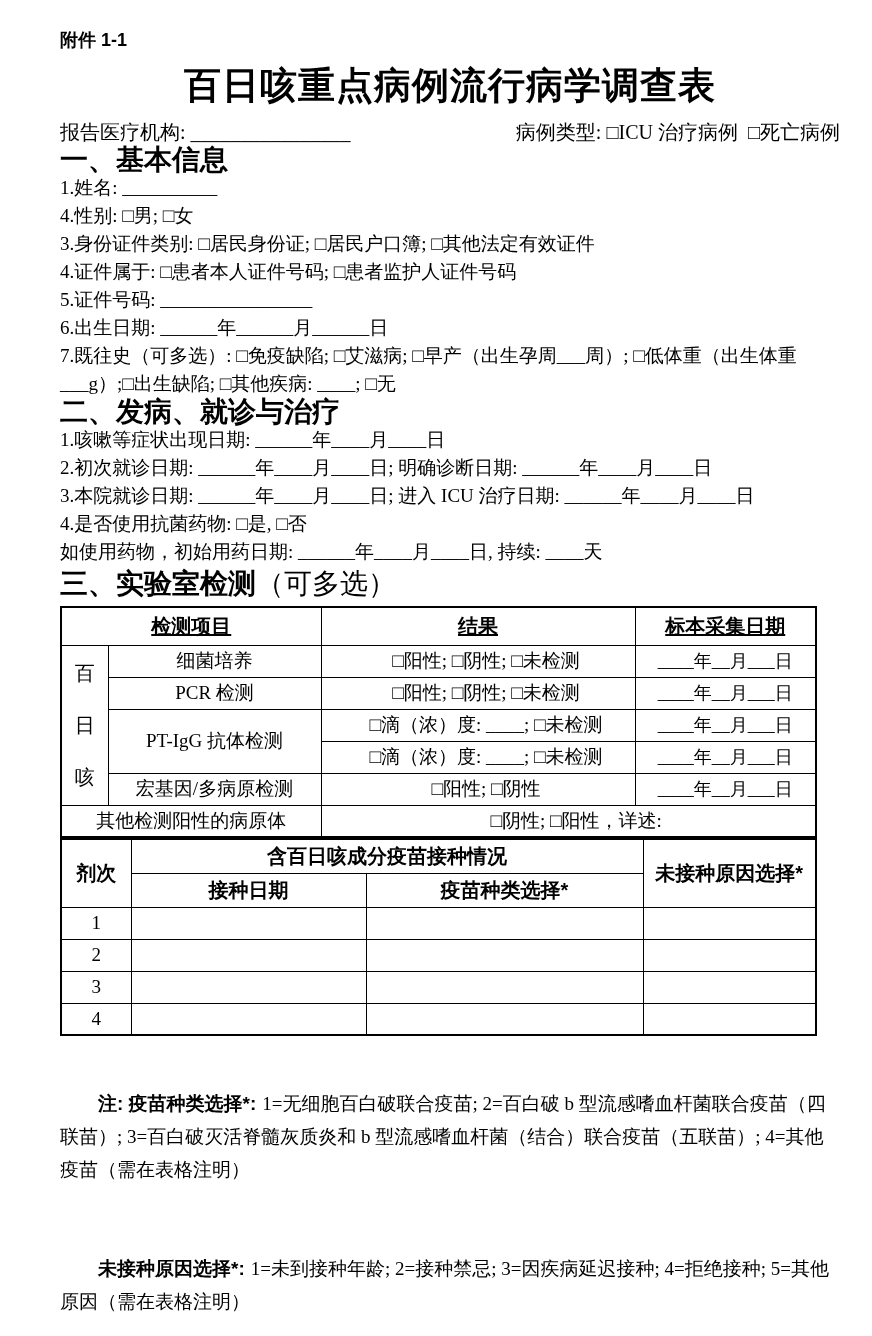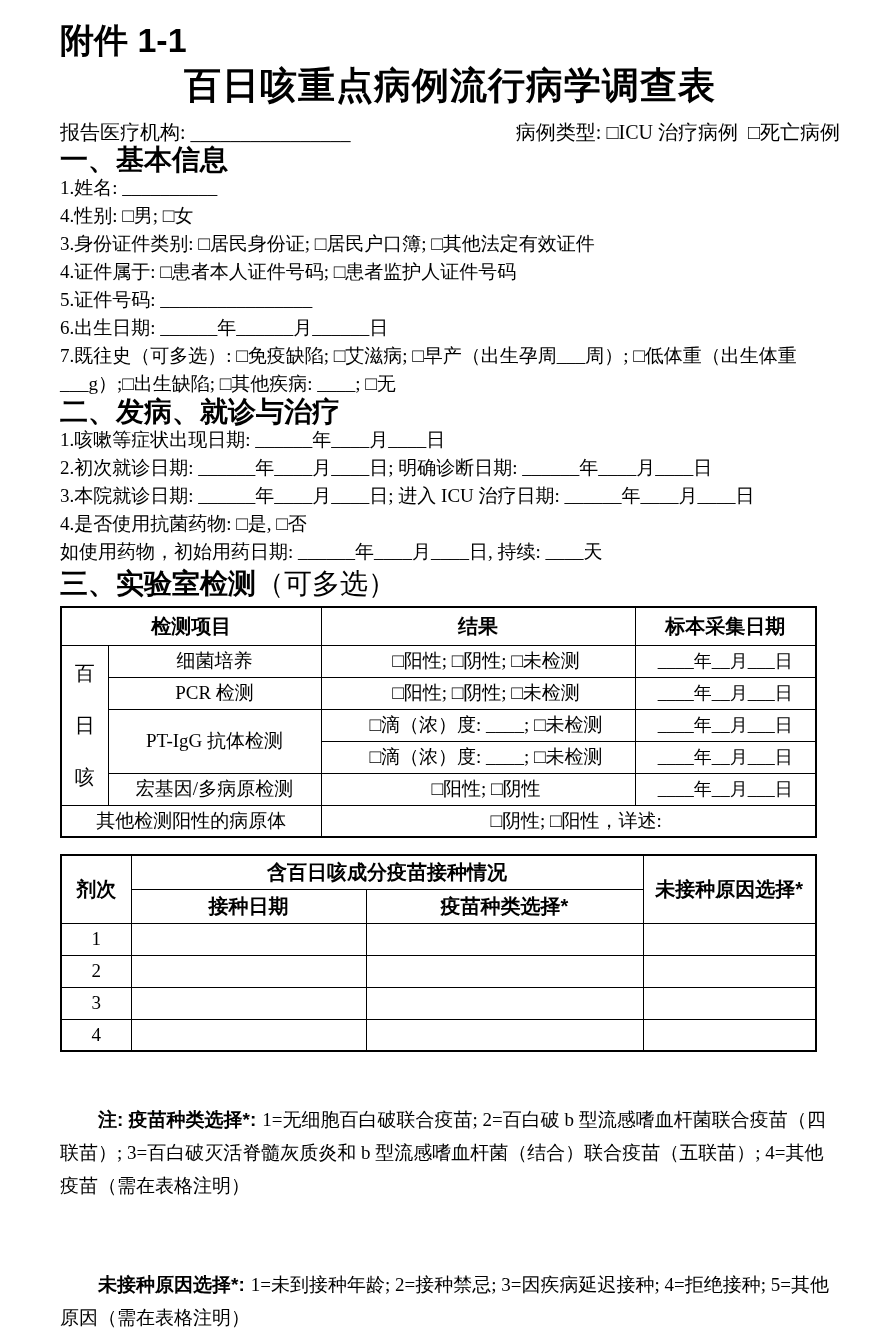--- a/index.html
+++ b/index.html
@@ -7,21 +7,21 @@
   body {
     width: 872px; height: 1336px;
     background: #ffffff; color: #000000;
     font-family: "Liberation Serif", "DejaVu Serif", serif;
     overflow: hidden;
   }
   .page { width: 872px; height: 1336px; padding: 24px 32px 0 60px; }
   .content { width: 780px; }
 
   .attachment {
-    font-size: 34px; font-weight: bold; line-height: 32px;
+    font-size: 18px; font-weight: bold; line-height: 32px;
     font-family: "Liberation Sans", "DejaVu Sans", sans-serif;
   }
   .title {
     text-align: center; font-size: 37px; font-weight: bold;
     line-height: 44px; margin-top: 8px;
     font-family: "Liberation Serif", "DejaVu Serif", serif;
     letter-spacing: 1px;
   }
   .report-line {
     display: flex; justify-content: space-between;
@@ -43,31 +43,31 @@
 
   table { border-collapse: collapse; width: 755px; table-layout: fixed; }
   table, th, td { border: 1px solid #000; }
   table { border: 2px solid #000; }
   th {
     font-family: "Liberation Sans", "DejaVu Sans", sans-serif;
     font-size: 20px; font-weight: bold; padding: 2px;
   }
   td { font-size: 19px; padding: 1px 4px; }
   .lab-table { margin-top: 8px; }
-  .lab-table th { height: 38px; }
+  .lab-table th { height: 38px; text-decoration: underline; }
   .lab-table td { height: 32px; }
   .cell-center { text-align: center; }
   .cell-left { text-align: center; padding-left: 20px; white-space: pre-wrap; }
   .date-cell { text-align: center; font-size: 18px; white-space: nowrap; }
   .vert-label-cell { vertical-align: middle; }
   .vert-label {
     width: 1.1em; margin: 0 auto; word-break: break-all;
     line-height: 52px; font-size: 20px; text-align: center;
   }
-  .vac-table { margin-top: 16px; }
+  .vac-table { margin-top: 0; }
   .vac-table th { height: 34px; }
   .vac-table td { height: 32px; }
 
   .note {
     font-size: 19px; line-height: 33px; margin-top: 0;
     white-space: pre-wrap;
   }
   .notes-block { margin-top: 18px; }
   .note-lead {
     font-weight: bold;

